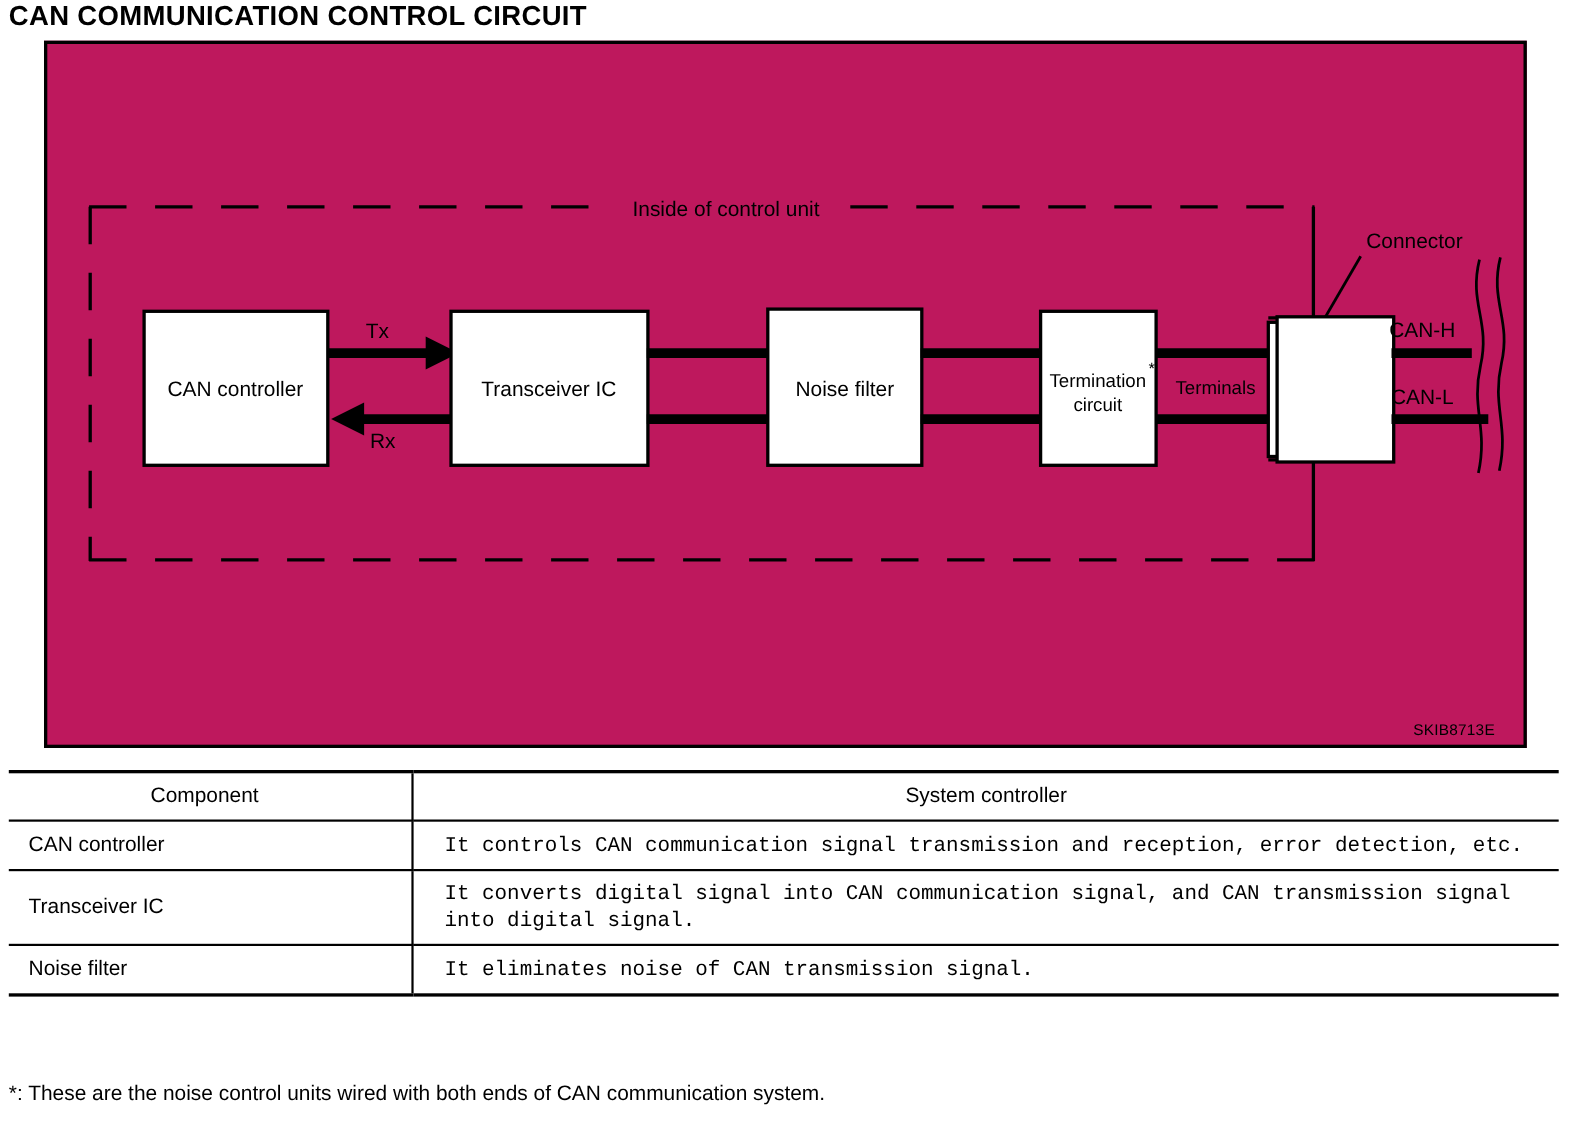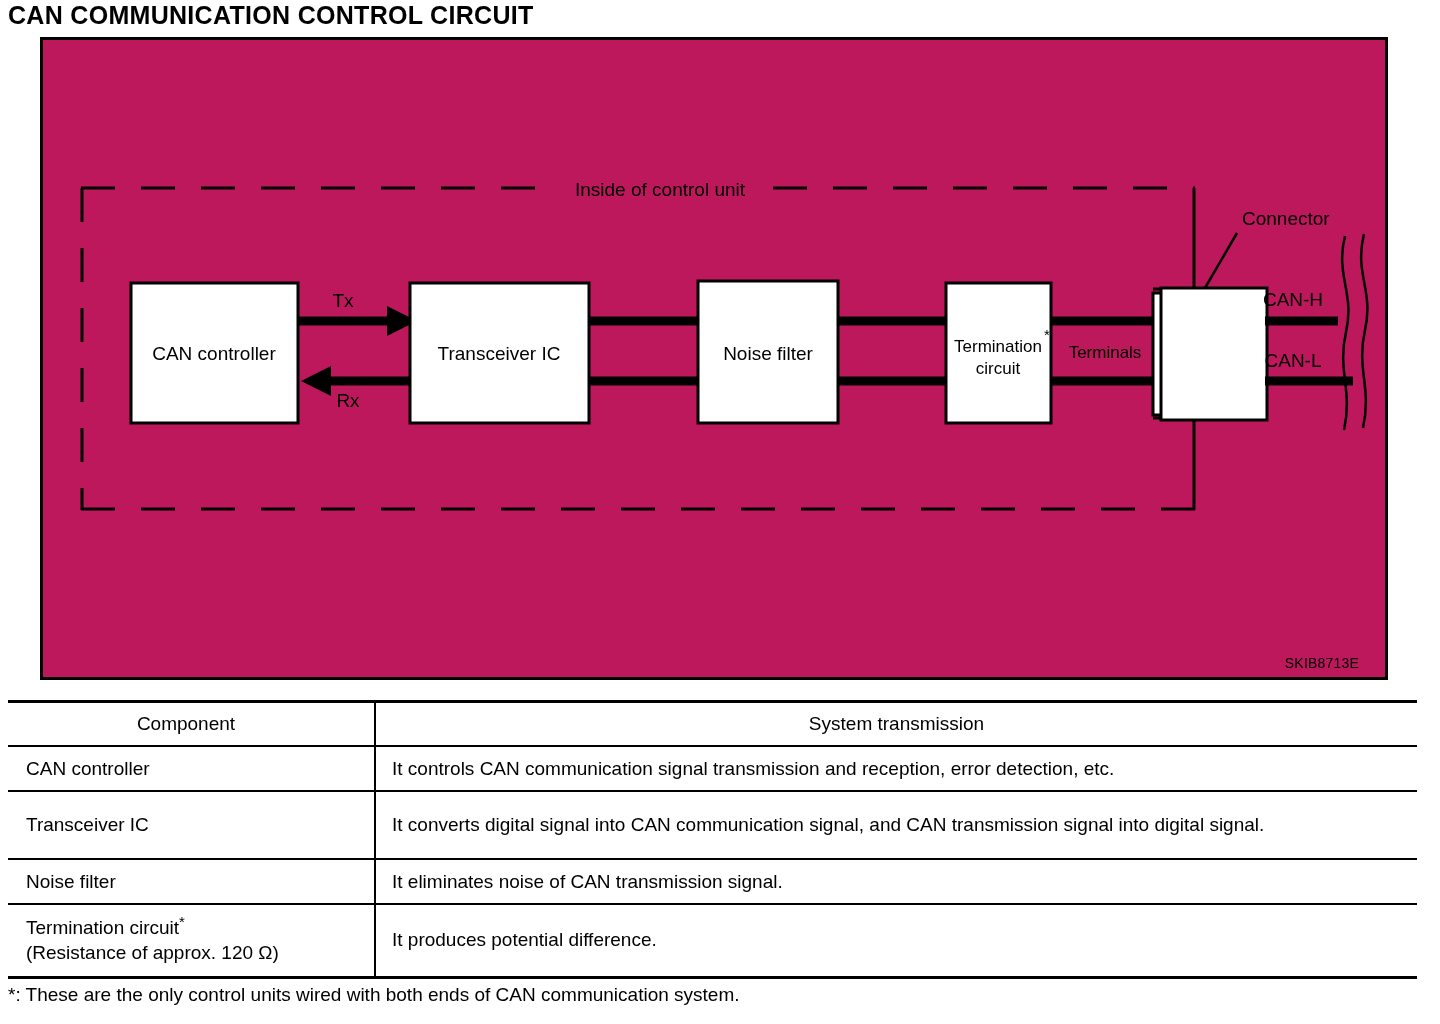--- a/index.html
+++ b/index.html
@@ -64,21 +64,21 @@
   .spec-table tbody tr:last-child td{
     border-bottom:3px solid #000;
   }
   .spec-table th.col-comp,.spec-table td.col-comp{
     border-right:2px solid #000;
     padding-left:18px;
     padding-right:10px;
   }
   .spec-table thead th.col-comp{padding-left:0;padding-right:10px;}
   .spec-table td.col-desc{
-    padding-left:16px;padding-right:14px;
+    padding-left:28px;padding-right:14px;font-family:Liberation Mono, monospace;
   }
   .row-h1{height:45px;}
   .row-h2{height:68px;}
   .row-h3{height:45px;}
   .row-h4{height:73px;}
   .desc-two-line{line-height:1.32;}
   .comp-two-line{line-height:1.35;}
   sup.star{font-size:15px;vertical-align:super;line-height:0;}
 
   .footnote{
@@ -172,41 +172,34 @@
   </div>
 
   <table class="spec-table">
     <colgroup>
         <col class="c1">
         <col class="c2">
       </colgroup>
     <thead>
       <tr>
         <th class="col-comp">Component</th>
-        <th>System transmission</th>
+        <th>System controller</th>
       </tr>
     </thead>
     <tbody>
       <tr class="row-h1">
         <td class="col-comp">CAN controller</td>
         <td class="col-desc">It controls CAN communication signal transmission and reception, error detection, etc.</td>
       </tr>
       <tr class="row-h2">
         <td class="col-comp">Transceiver IC</td>
         <td class="col-desc desc-two-line">It converts digital signal into CAN communication signal, and CAN transmission signal into digital signal.</td>
       </tr>
       <tr class="row-h3">
         <td class="col-comp">Noise filter</td>
         <td class="col-desc">It eliminates noise of CAN transmission signal.</td>
       </tr>
-      <tr class="row-h4">
-        <td class="col-comp comp-two-line">
-          <span>Termination circuit</span><sup class="star">*</sup><br>
-          <span>(Resistance of approx. 120 Ω)</span>
-        </td>
-        <td class="col-desc">It produces potential difference.</td>
-      </tr>
     </tbody>
   </table>
 
-  <div class="footnote">*: These are the only control units wired with both ends of CAN communication system.</div>
+  <div class="footnote">*: These are the noise control units wired with both ends of CAN communication system.</div>
 
 </div>
 
 </body></html>

